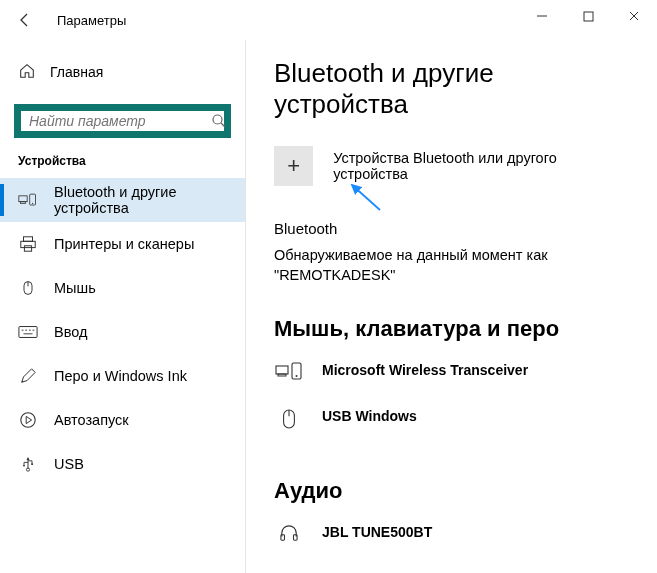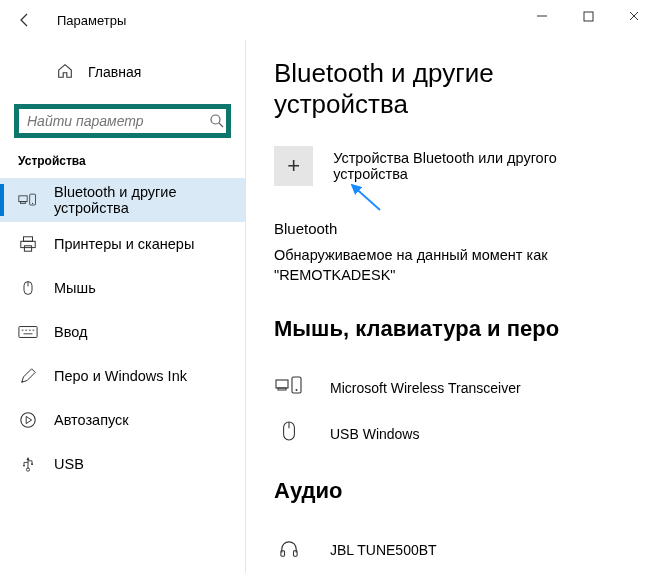--- a/index.html
+++ b/index.html
@@ -50,27 +50,26 @@
     background: #fff;
     border-right: 1px solid #e5e5e5;
   }
   .home-row {
     display: flex;
     align-items: center;
     height: 40px;
     padding-left: 18px;
     gap: 14px;
     font-size: 14px;
-    margin-left: 38px;
   }
   .home-row svg { width: 18px; height: 18px; }
   .search-box {
     margin: 12px 14px 16px 14px;
     height: 34px;
-    border: 5px solid #0f766e;
+    border: 7px solid #0f766e;
     background: #fff;
     display: flex;
     align-items: center;
     padding: 0 8px;
   }
   .search-box input {
     flex: 1;
     border: none;
     outline: none;
     font-size: 14px;
@@ -168,24 +167,25 @@
     line-height: 1.4;
   }
   .subsection-title {
     font-size: 22px;
     font-weight: 600;
     margin-top: 30px;
     margin-bottom: 14px;
   }
   .device-item {
     display: flex;
-    align-items: flex-end;
-    gap: 26px;
+    align-items: flex-start;
+    gap: 18px;
     padding: 6px 0;
     height: 46px;
+    font-weight: bold;
   }
   .device-icon {
     width: 30px;
     display: flex; align-items: center; justify-content: center;
   }
 </style>
 </head>
 <body>
 
 <div class="titlebar">

